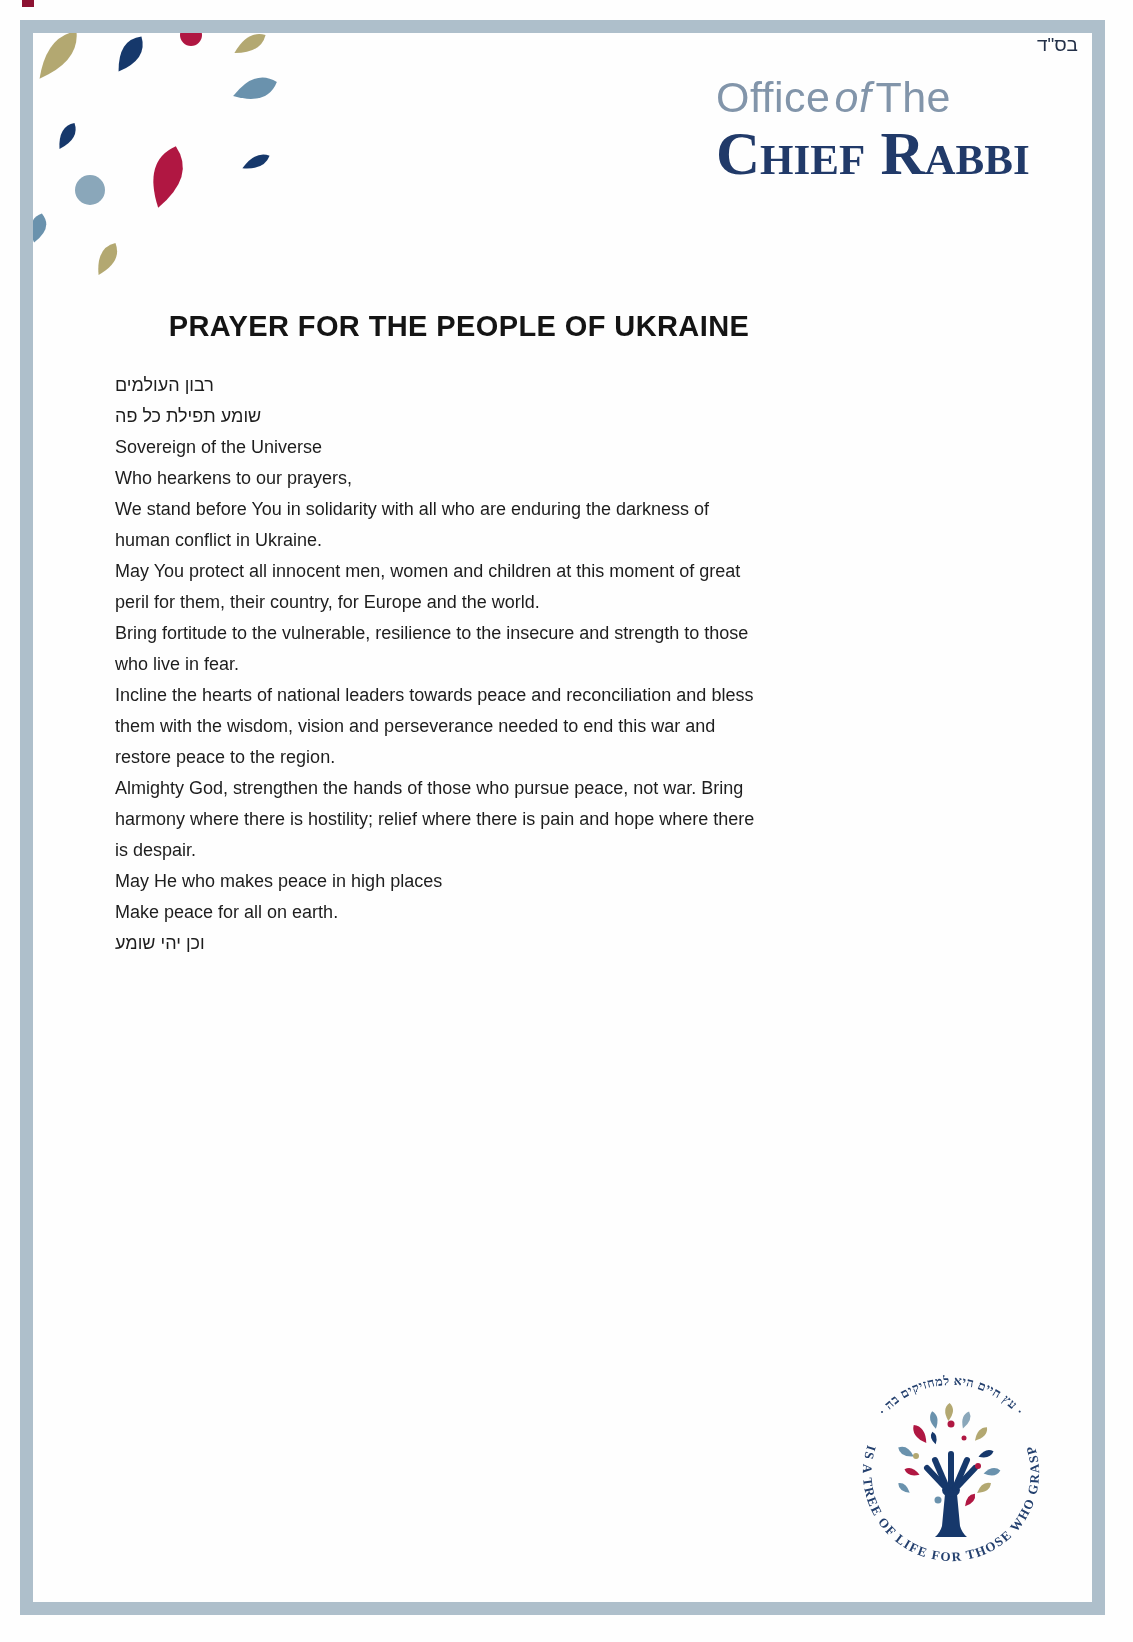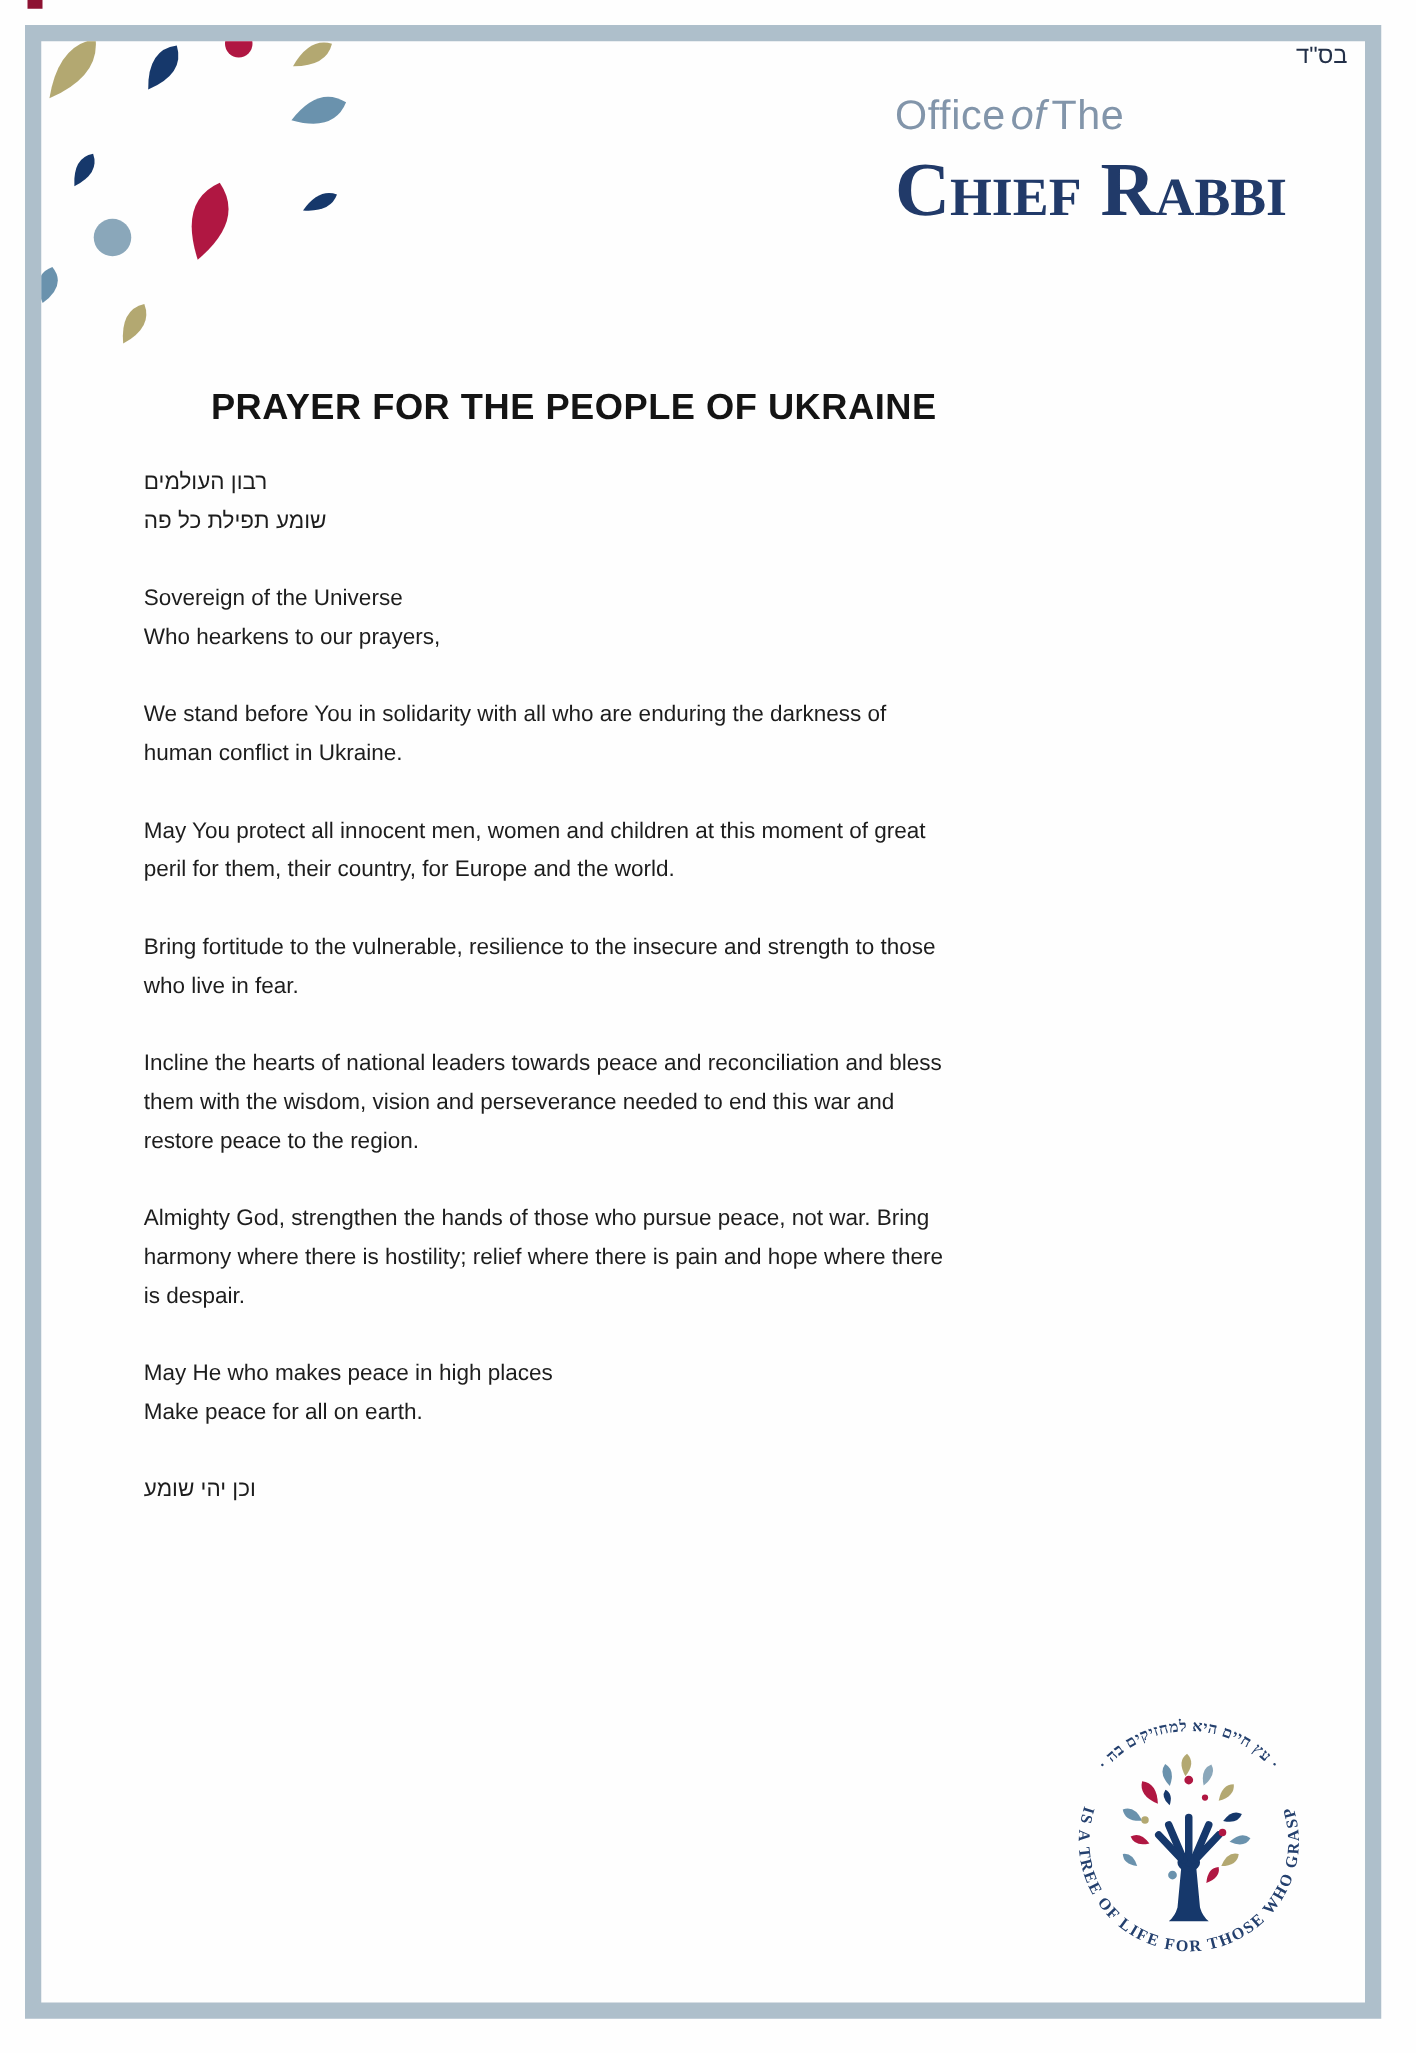--- a/index.html
+++ b/index.html
@@ -4,29 +4,29 @@
 <style>
   html,body{margin:0;padding:0;background:#ffffff;}
   .sheet{position:relative;width:1133px;height:1642px;background:#fefefe;overflow:hidden;
          font-family:"Liberation Sans","DejaVu Sans",sans-serif;color:#1d1d1d;}
   .frame{position:absolute;left:20px;top:20px;width:1085px;height:1595px;
          border:13px solid #aebfcb;box-sizing:border-box;background:transparent;}
   .edge-mark{position:absolute;left:22px;top:0;width:12px;height:7px;background:#8d1232;}
   .bsd{position:absolute;top:34px;right:55px;font-size:19px;color:#233048;}
   .ornament{position:absolute;left:33px;top:33px;width:300px;height:280px;}
   .brand{position:absolute;left:716px;top:74px;text-align:left;}
-  .brand-office{font-size:33px;color:#8295aa;letter-spacing:.5px;line-height:1.1;}
+  .brand-office{font-size:43px;color:#8295aa;letter-spacing:.5px;line-height:1.1;}
   .brand-office .of{font-style:italic;padding:0 4px;}
   .brand-name{font-family:"Liberation Serif","DejaVu Serif",serif;font-variant:small-caps;
-              font-weight:600;font-size:61px;line-height:1.02;color:#213a69;letter-spacing:0px;margin-top:12px;}
+              font-weight:600;font-size:61px;line-height:1.02;color:#213a69;letter-spacing:0px;margin-top:2px;}
   .doc-title{position:absolute;left:0;top:310px;width:918px;text-align:center;
              font-size:29px;font-weight:bold;color:#141414;letter-spacing:.4px;}
   .content{position:absolute;left:115px;top:370px;width:990px;font-size:18px;line-height:31px;}
   .content p{margin:0;white-space:pre-line;}
-  .content p + p{margin-top:31px;}
+  .content p + p{}
   .seal{position:absolute;left:846px;top:1368px;width:210px;height:210px;}
   .seal text{font-family:"Liberation Serif","DejaVu Serif",serif;font-weight:bold;fill:#24406e;}
   .seal .arc-en{font-size:13px;letter-spacing:1.5px;}
   .seal .arc-he{font-size:12.5px;letter-spacing:.5px;}
 </style>
 </head>
 <body>
 
 <div class="sheet">
 

